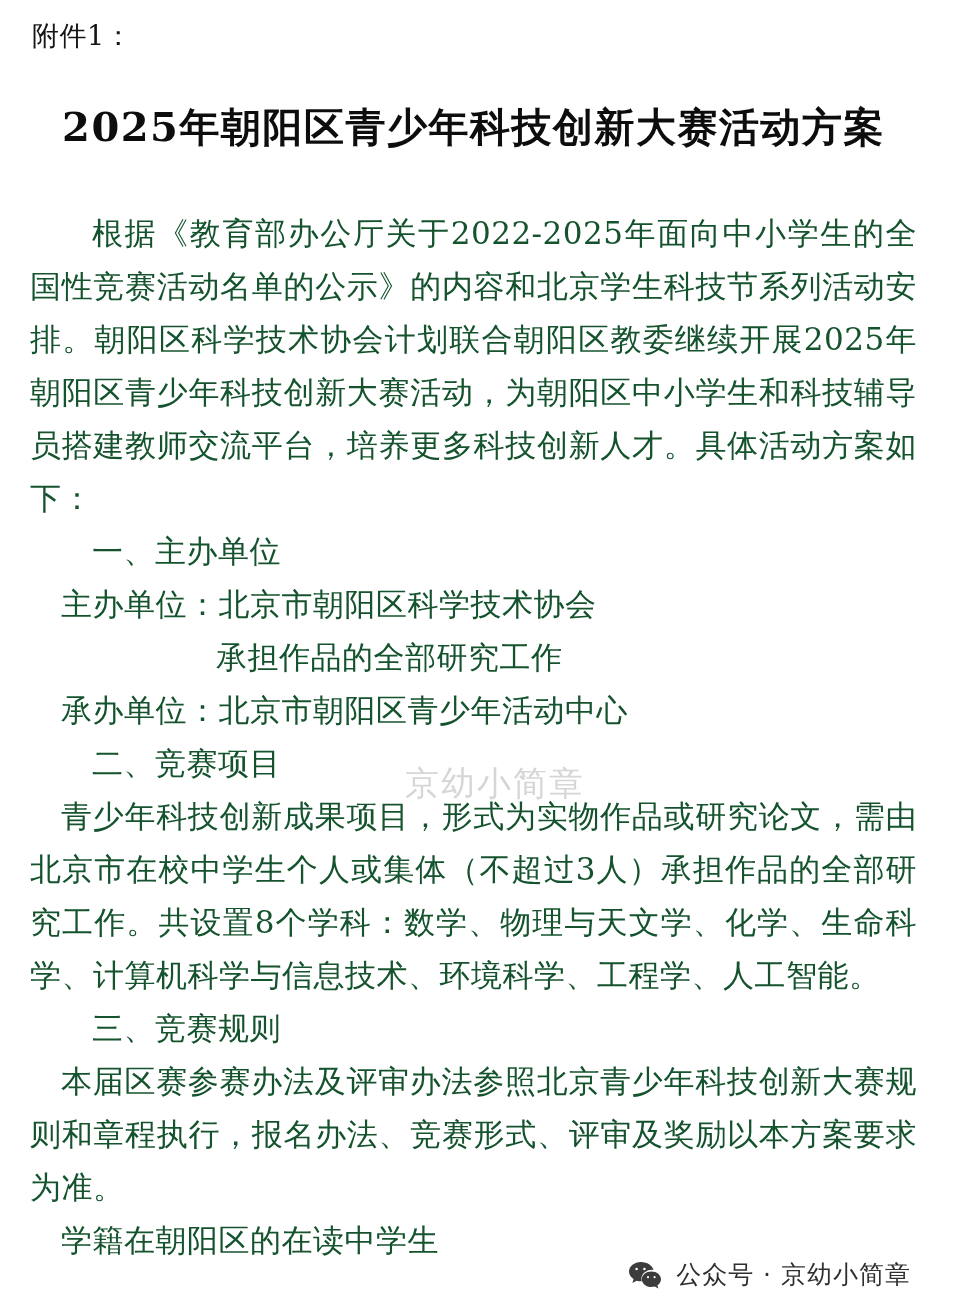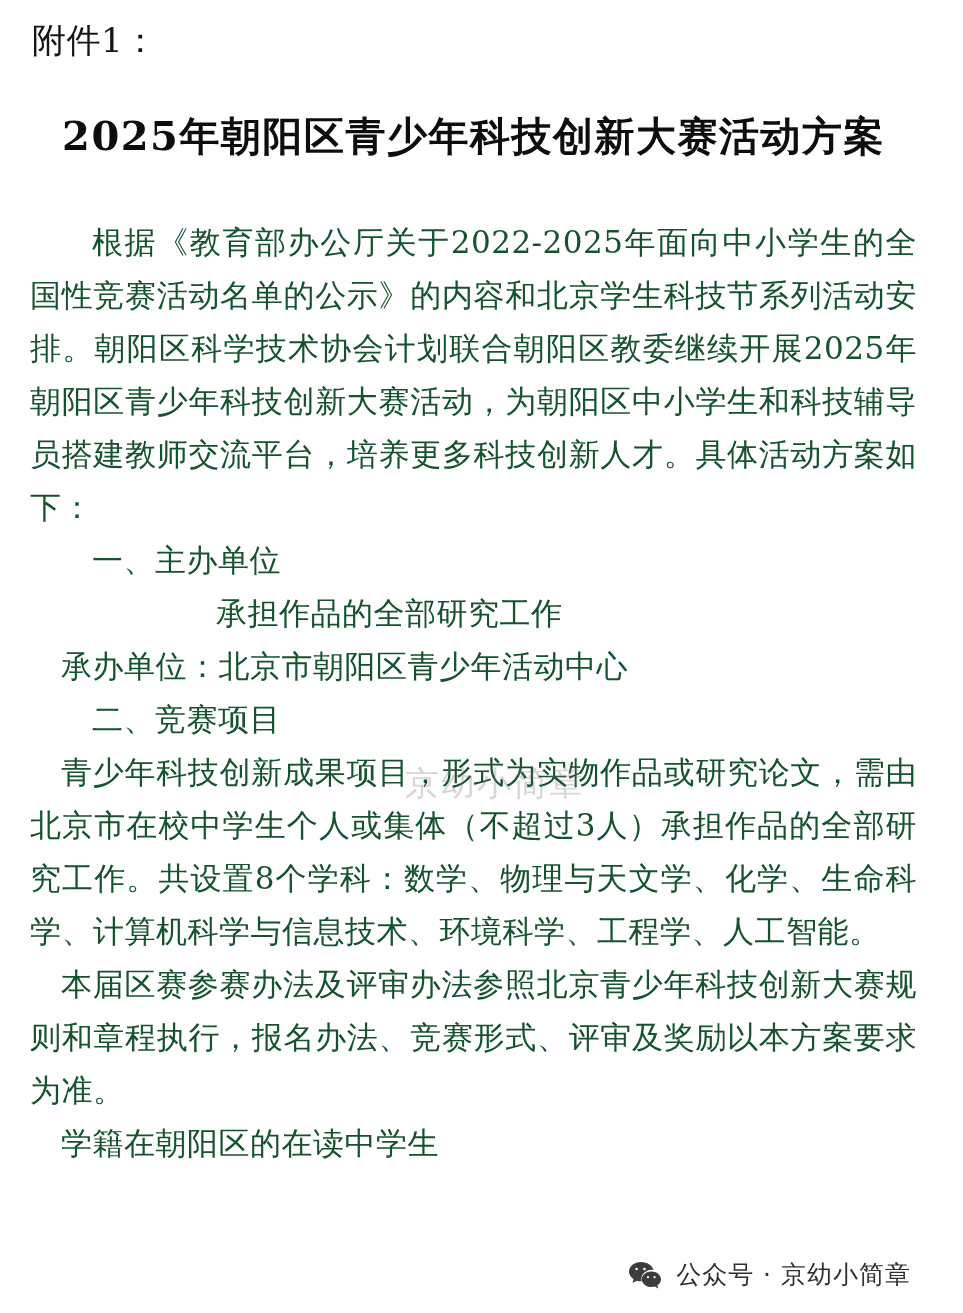--- a/index.html
+++ b/index.html
@@ -16,21 +16,21 @@
     overflow: hidden;
   }
   .page {
     position: relative;
     width: 963px;
     height: 1313px;
     box-sizing: border-box;
     padding: 14px 46px 0 30px;
   }
   .attachment-label {
-    font-size: 34px;
+    font-size: 27px;
     line-height: 1.2;
     letter-spacing: 0.5px;
     margin: 0 0 0 2px;
     padding-top: 6px;
     color: #151515;
   }
   .doc-title {
     text-align: center;
     font-size: 40px;
     font-weight: 700;
@@ -108,24 +108,26 @@
 
 <div class="page">
 
   <div class="attachment-label">附件1：</div>
 
   <h1 class="doc-title">2025年朝阳区青少年科技创新大赛活动方案</h1>
 
   <div class="body-block">
     <p class="para indent2">根据《教育部办公厅关于2022-2025年面向中小学生的全国性竞赛活动名单的公示》的内容和北京学生科技节系列活动安排。朝阳区科学技术协会计划联合朝阳区教委继续开展2025年朝阳区青少年科技创新大赛活动，为朝阳区中小学生和科技辅导员搭建教师交流平台，培养更多科技创新人才。具体活动方案如下：</p>
     <p class="para indent-heading">一、主办单位</p>
+    <p class="para indent1">主办单位：北京市朝阳区科学技术协会</p>
     <p class="para sub-indent">承担作品的全部研究工作</p>
     <p class="para indent1">承办单位：北京市朝阳区青少年活动中心</p>
     <p class="para indent-heading">二、竞赛项目</p>
     <p class="para indent1">青少年科技创新成果项目，形式为实物作品或研究论文，需由北京市在校中学生个人或集体（不超过3人）承担作品的全部研究工作。共设置8个学科：数学、物理与天文学、化学、生命科学、计算机科学与信息技术、环境科学、工程学、人工智能。</p>
+    <p class="para indent-heading">三、竞赛规则</p>
     <p class="para indent1">本届区赛参赛办法及评审办法参照北京青少年科技创新大赛规则和章程执行，报名办法、竞赛形式、评审及奖励以本方案要求为准。</p>
     <p class="para indent1">学籍在朝阳区的在读中学生</p>
 
   </div>
 
   <div class="watermark-center">
     <div class="wm-text">京幼小简章</div>
   </div>
 
   <div class="footer-badge">

